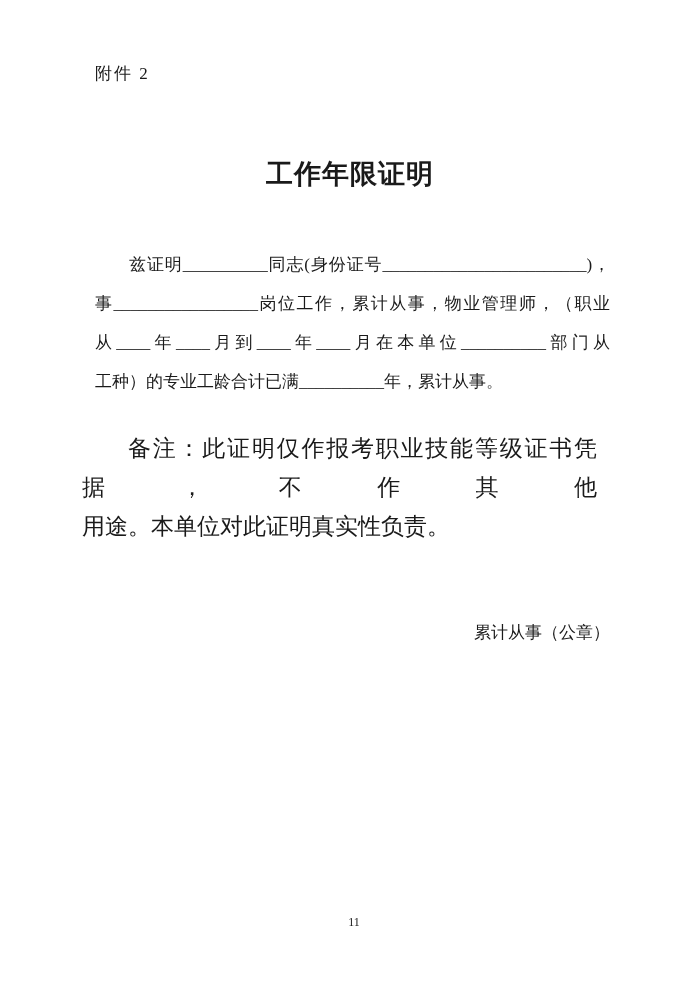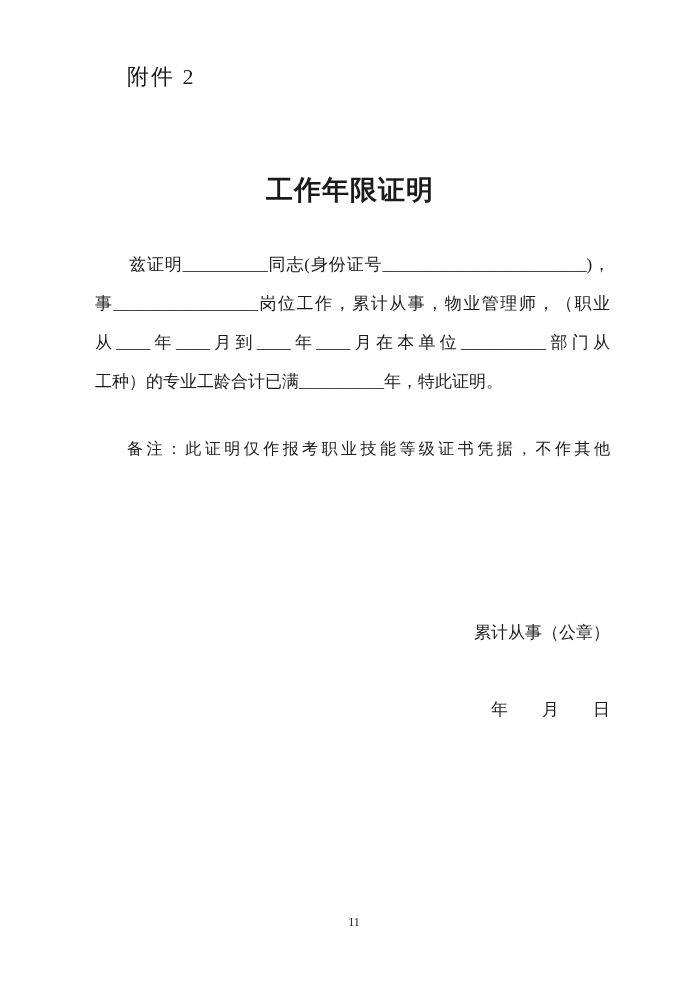--- a/index.html
+++ b/index.html
@@ -13,51 +13,50 @@
     height: 990px;
     background: #ffffff;
     color: #1a1a1a;
     font-family: "Liberation Serif", "DejaVu Serif", serif;
     overflow: hidden;
   }
   .attachment {
     position: absolute;
     left: 95px;
     top: 64px;
-    font-size: 22px;
+    font-size: 17px;
     line-height: 1.2;
     letter-spacing: 2px;
-    margin-left: 32px;
   }
   .title {
     position: absolute;
     left: 0;
     right: 0;
     top: 158px;
-    margin: 16px;
+    margin: 0;
     text-align: center;
     font-size: 27px;
     font-weight: bold;
     letter-spacing: 1px;
     line-height: 1.2;
   }
   .bodyblock {
     position: absolute;
     left: 95px;
     top: 245px;
     width: 515px;
     font-size: 17px;
     line-height: 39px;
   }
   .noteblock {
     position: absolute;
-    left: 95px;
+    left: 82px;
     top: 429px;
     width: 515px;
-    font-size: 16px;
+    font-size: 23px;
     line-height: 39px;
   }
   .line {
     white-space: nowrap;
   }
   .line.just {
     white-space: normal;
     text-align: justify;
     text-align-last: justify;
   }
@@ -99,26 +98,26 @@
 <div class="page">
 
   <div class="attachment">附件 2</div>
 
   <h1 class="title">工作年限证明</h1>
 
   <div class="bodyblock">
     <div class="line just indent">兹证明__________同志(身份证号________________________)，</div>
     <div class="line just">事_________________岗位工作，累计从事，物业管理师，（职业</div>
     <div class="line just">从____年____月到____年____月在本单位__________部门从</div>
-    <div class="line">工种）的专业工龄合计已满__________年，特此证明。</div>
+    <div class="line">工种）的专业工龄合计已满__________年，累计从事。</div>
   </div>
 
   <div class="noteblock">
     <div class="line just indent">备注：此证明仅作报考职业技能等级证书凭据，不作其他</div>
+    <div class="line">用途。本单位对此证明真实性负责。</div>
   </div>
 
   <div class="unit">累计从事（公章）</div>
 
-  <div class="date">年　　月　　日</div>
 
   <div class="pagenum">11</div>
 
 </div>
 
 </body></html>

